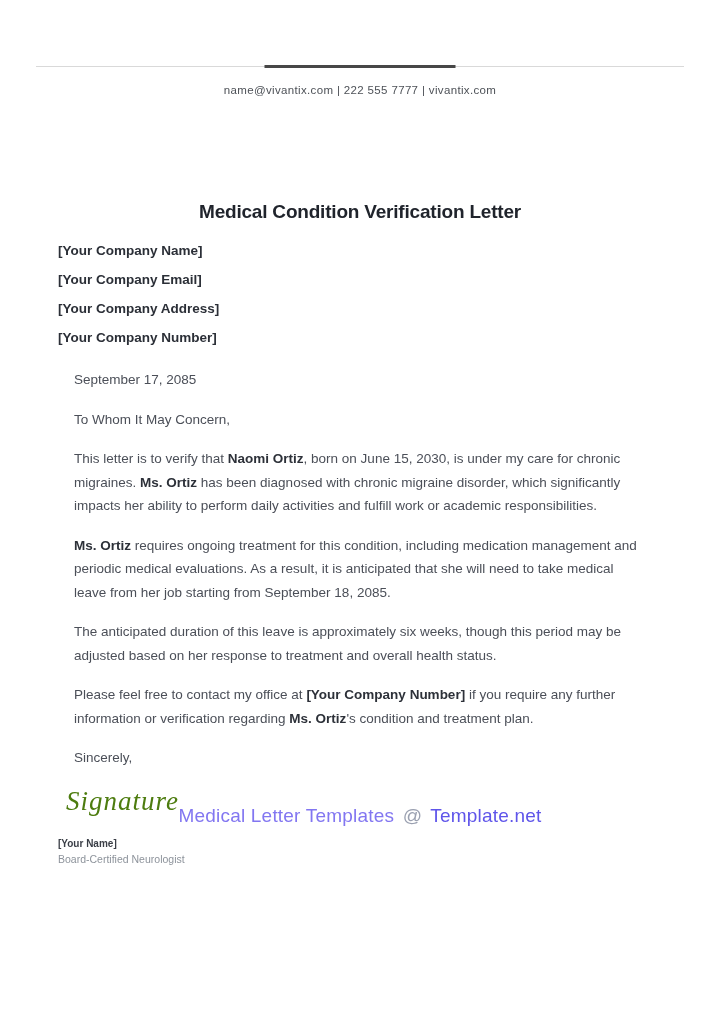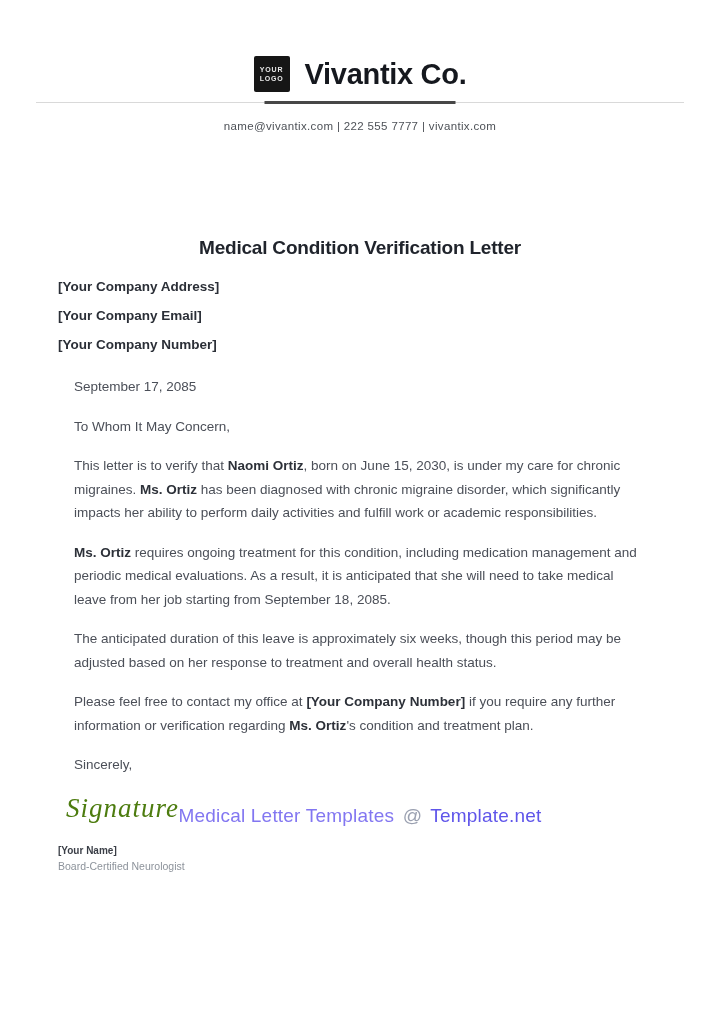--- a/index.html
+++ b/index.html
@@ -73,40 +73,34 @@
   .footer .link-left { color: #8276f1; }
   .footer .sep { color: #9aa0b0; padding: 0 3px; }
   .footer .link-right { color: #5f55ea; }
 </style>
 </head>
 <body>
 
 <div class="page">
 
   <div class="header">
-    <div class="header-row">
-      <div class="logo-box">
-        <span>YOUR</span>
-        <span>LOGO</span>
-      </div>
-      <div class="company-name">Vivantix Co.</div>
-    </div>
     <div class="divider">
       <div class="divider-light"></div>
       <div class="divider-dark"></div>
     </div>
     <div class="contact-line">name@vivantix.com | 222 555 7777 | vivantix.com</div>
   </div>
 
   <div class="letter">
     <div class="letter-title">Medical Condition Verification Letter</div>
 
     <div class="company-fields">
+      <div class="company-field">[Your Company Name]</div>
+      <div class="company-field">[Your Company Email]</div>
       <div class="company-field">[Your Company Address]</div>
-      <div class="company-field">[Your Company Email]</div>
       <div class="company-field">[Your Company Number]</div>
     </div>
 
     <div class="body-text">
       <p>September 17, 2085</p>
       <p>To Whom It May Concern,</p>
       <p><span>This letter is to verify that </span><b>Naomi Ortiz</b><span>, born on June 15, 2030, is under my care for chronic migraines. </span><b>Ms. Ortiz</b><span> has been diagnosed with chronic migraine disorder, which significantly impacts her ability to perform daily activities and fulfill work or academic responsibilities.</span></p>
       <p><b>Ms. Ortiz</b><span> requires ongoing treatment for this condition, including medication management and periodic medical evaluations. As a result, it is anticipated that she will need to take medical leave from her job starting from September 18, 2085.</span></p>
       <p><span>The anticipated duration of this leave is approximately six weeks, though this period may be adjusted based on her response to treatment and overall health status.</span></p>
       <p><span>Please feel free to contact my office at </span><b>[Your Company Number]</b><span> if you require any further information or verification regarding </span><b>Ms. Ortiz</b><span>'s condition and treatment plan.</span></p>

